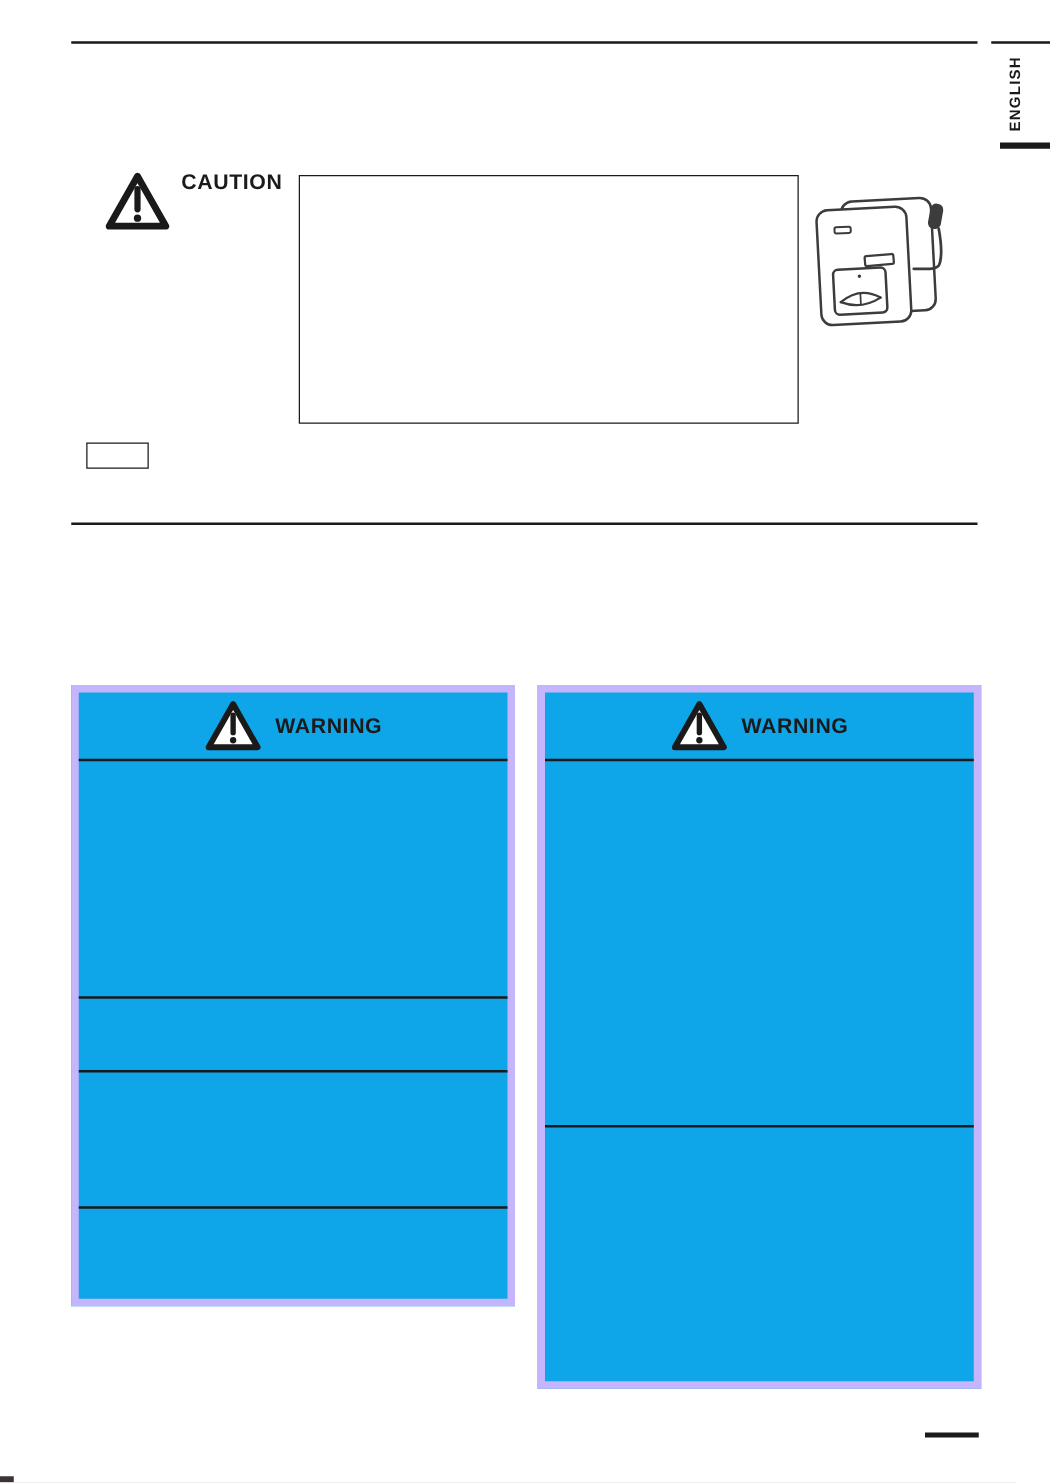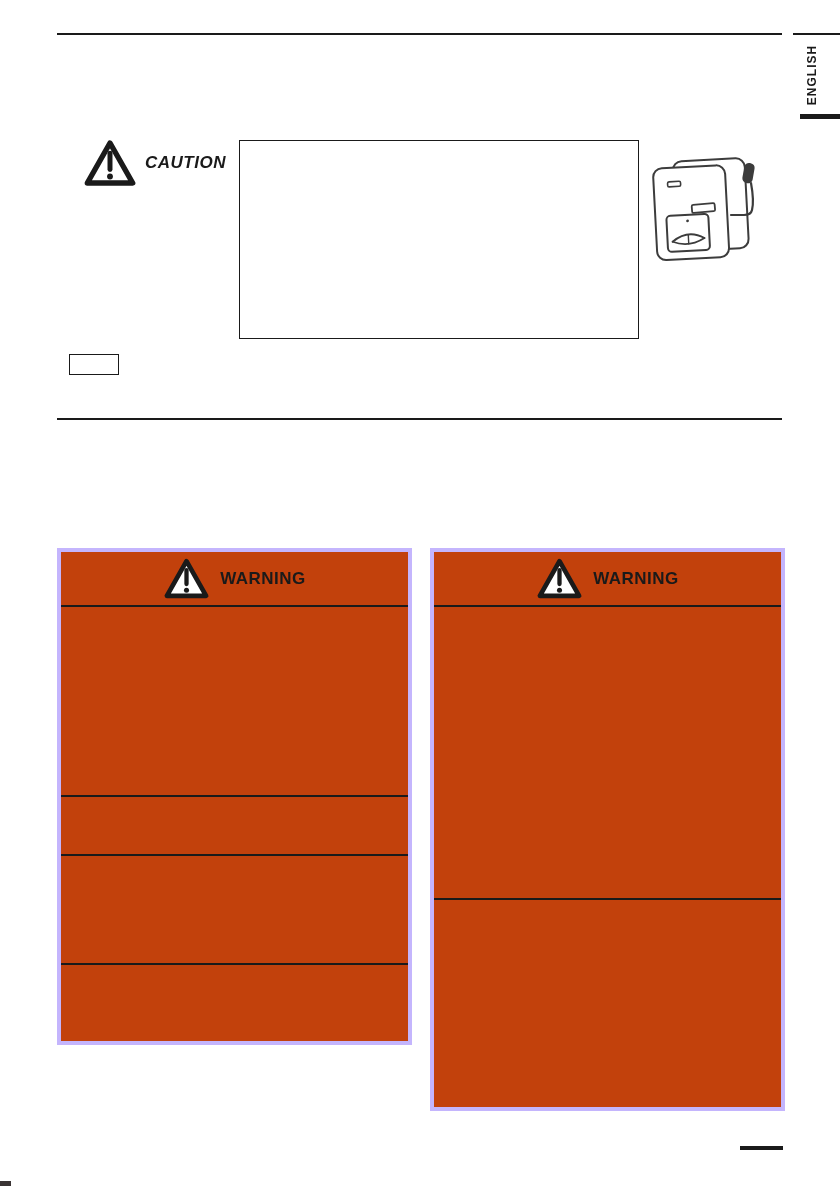--- a/index.html
+++ b/index.html
@@ -22,39 +22,39 @@
     position:absolute;left:796px;top:42px;width:32px;height:66px;
     display:flex;align-items:center;justify-content:center;
   }
   .tab-label span{
     transform:rotate(-90deg);
     font-weight:bold;font-size:12px;letter-spacing:1px;white-space:nowrap;
   }
   
   .caution-row{
     position:absolute;left:83px;top:136px;width:150px;height:54px;
-    display:flex;align-items:center;gap:8px;font-style:italic;
+    display:flex;align-items:flex-start;gap:8px;
   }
   .caution-row .tri{width:54px;height:50px;flex:0 0 auto;}
   .caution-label{font-weight:bold;font-size:17px;letter-spacing:0.5px;}
   
   .content-box{
     position:absolute;left:239px;top:140px;width:398px;height:197px;
     border:1.5px solid #1a1a1a;background:#fff;
   }
   
   .note-box{
     position:absolute;left:69px;top:354px;width:48px;height:19px;
     border:1.5px solid #1a1a1a;background:#fff;
   }
   
   .device{position:absolute;left:645px;top:150px;width:135px;height:118px;}
   
   .warnbox{
-    position:absolute;border:4px solid #c4b5fd;background:#c2410c;
+    position:absolute;border:6px solid #c4b5fd;background:#0ea5e9;
     display:flex;flex-direction:column;box-sizing:border-box;
   }
   .warnbox.left{left:57px;top:548px;width:355px;height:497px;}
   .warnbox.right{left:430px;top:548px;width:355px;height:563px;}
   .warn-header{
     height:53px;flex:0 0 auto;border-bottom:2px solid #1a1a1a;
     display:flex;align-items:center;justify-content:center;gap:10px;
   }
   .warn-header .tri{width:47px;height:43px;}
   .warn-title{font-weight:bold;font-size:17px;letter-spacing:0.5px;}

